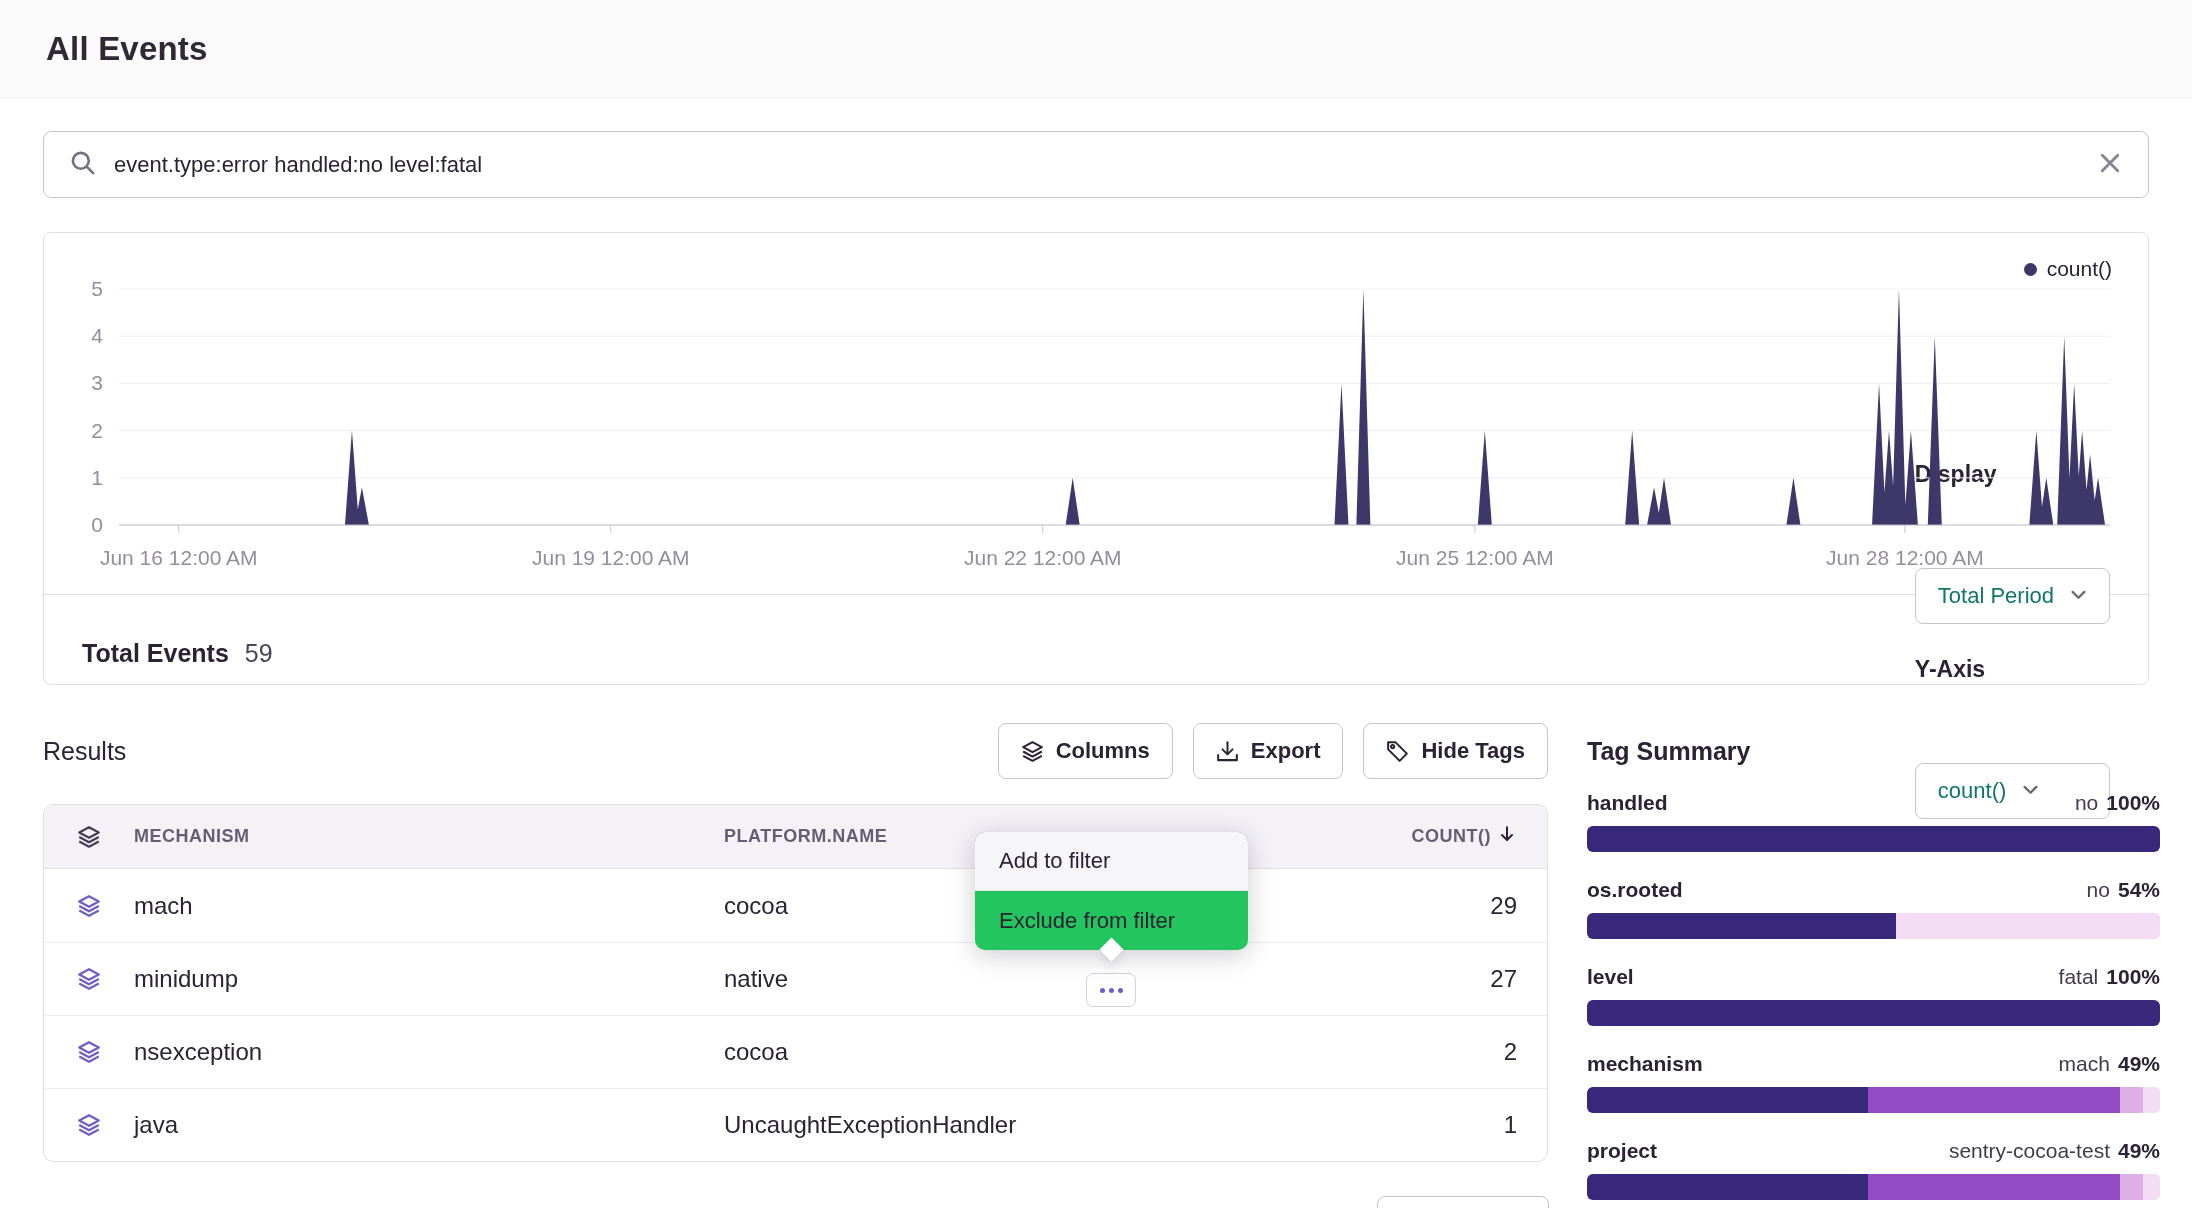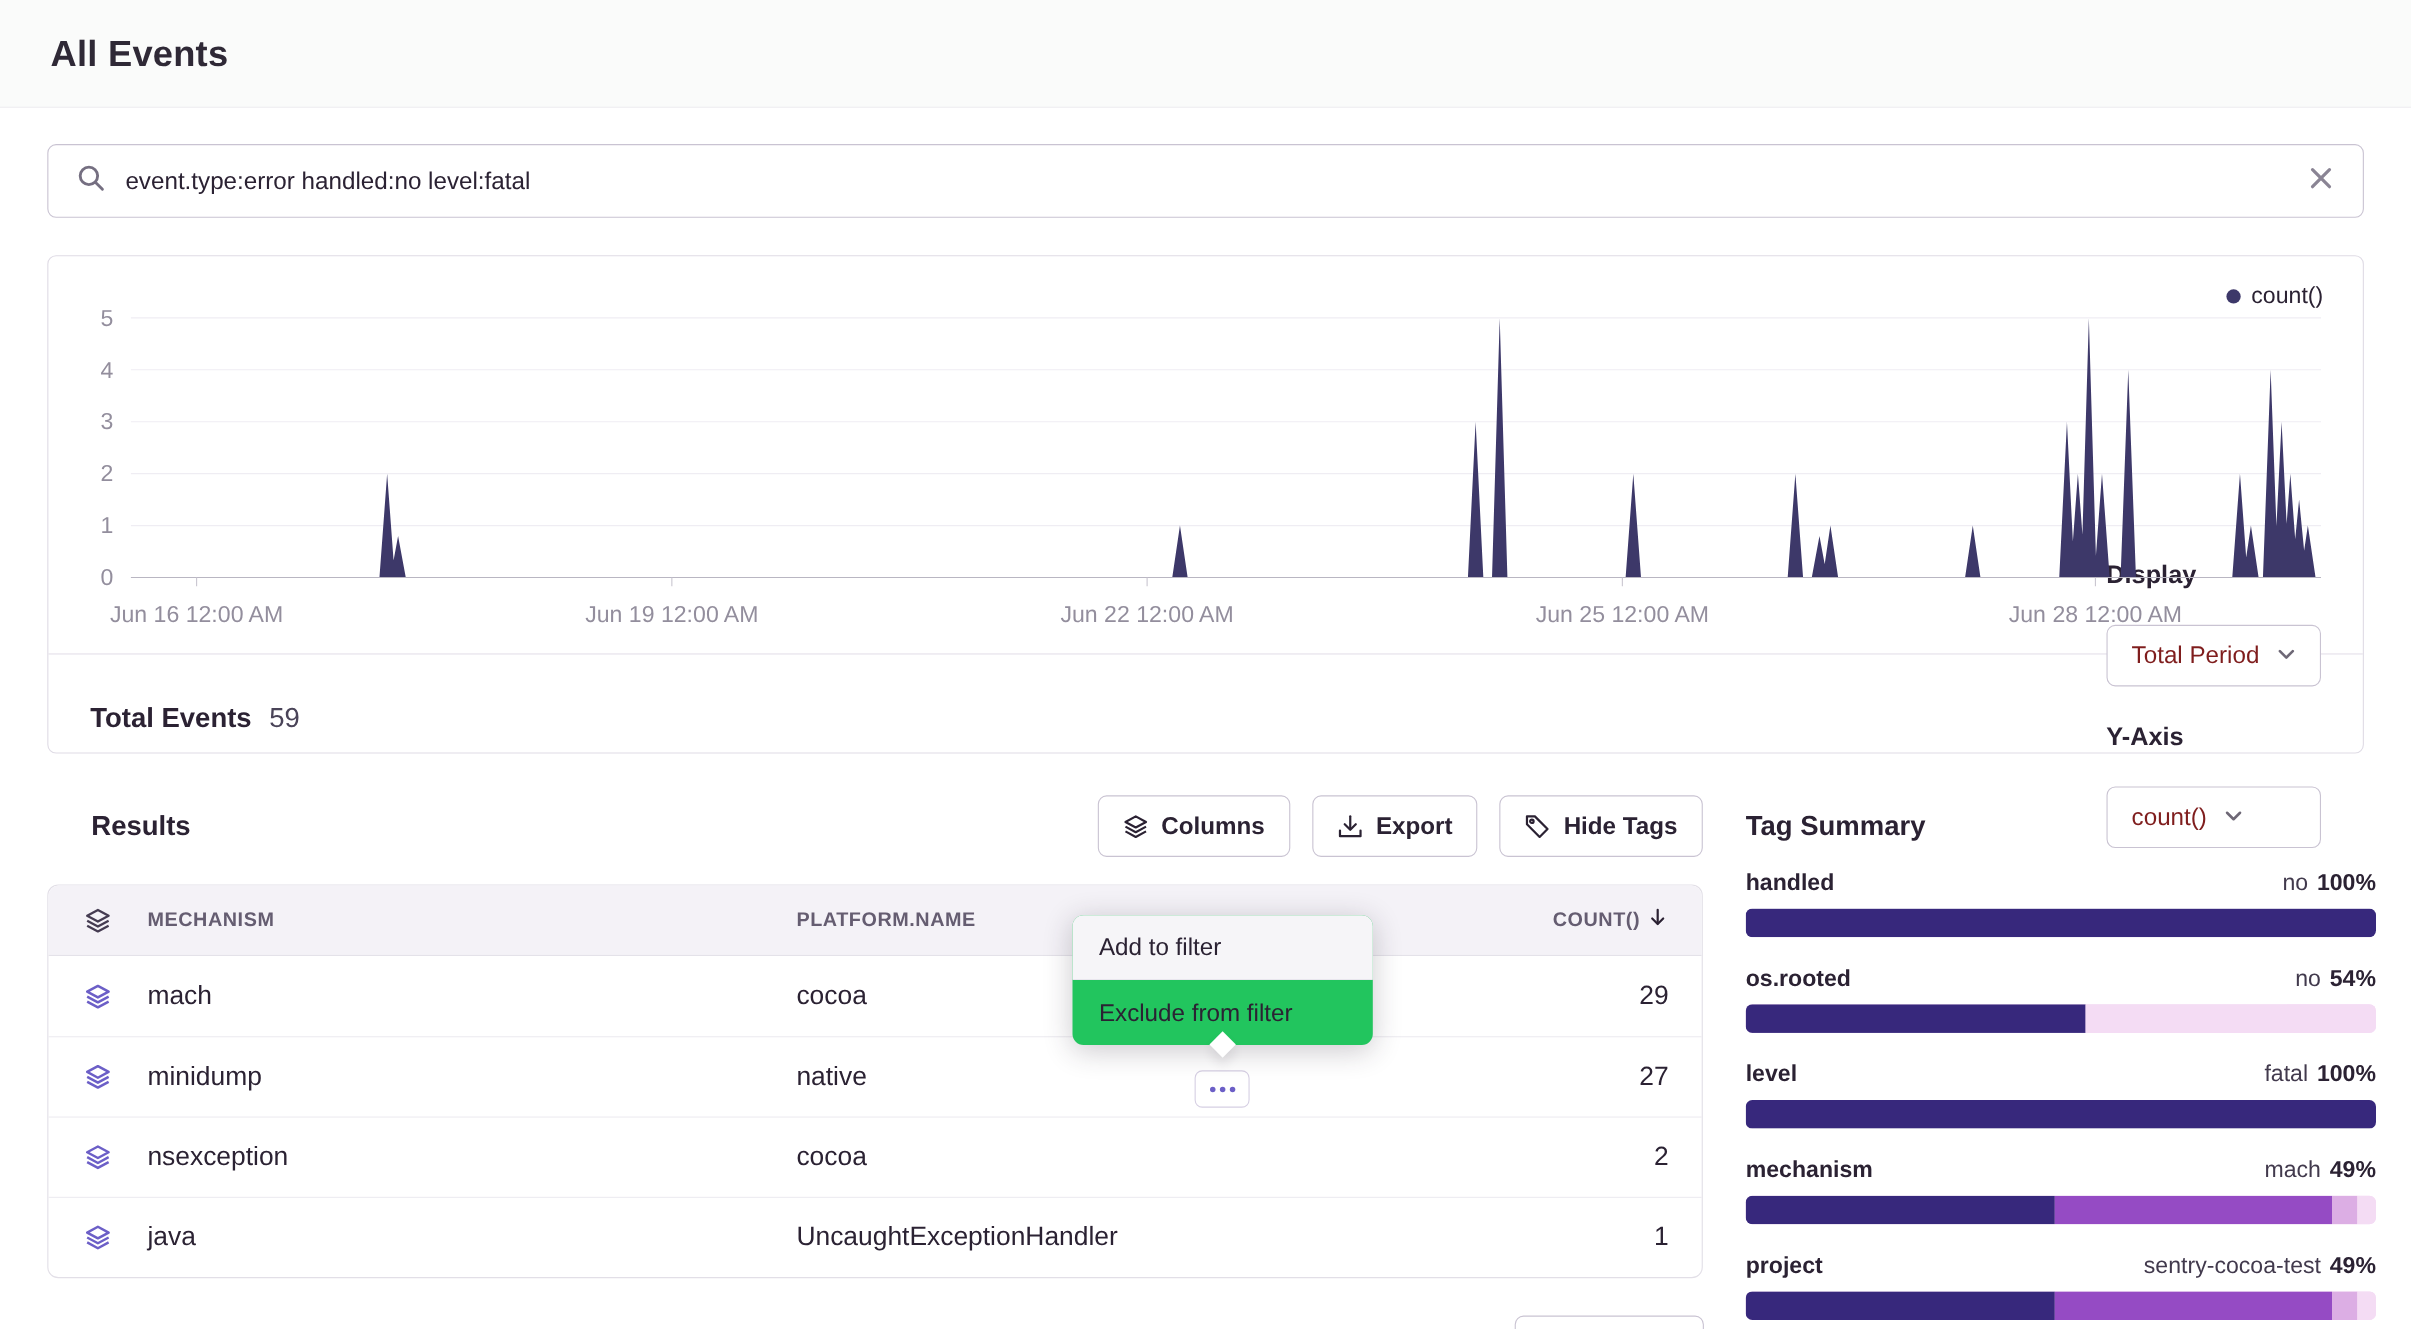--- a/index.html
+++ b/index.html
@@ -27,26 +27,26 @@
   .legend-dot { width:13px; height:13px; border-radius:50%; background:#3d3869; }
 
   .chart-footer { height:90px; border-top:1px solid #e4e0e9; display:flex;
     align-items:center; justify-content:space-between; padding:0 38px; }
   .total-wrap { display:flex; align-items:baseline; gap:16px; }
   .total-label { font-size:25px; font-weight:700; }
   .total-value { font-size:25px; color:#4a4458;margin-top:28px; }
   .footer-controls { display:flex; gap:32px;flex-direction:column; }
   .control-label { font-size:23px; font-weight:700; }
   .select-btn { height:56px; border:1px solid #c9c3d2; border-radius:8px; background:#fff;
-    display:flex; align-items:center; gap:16px; padding:0 22px; font-size:22px; color:#7f1d1d; cursor:pointer; }
+    display:flex; align-items:center; gap:16px; padding:0 22px; font-size:22px; color:#0f766e; cursor:pointer;margin-top:48px; }
 
   
   .results-row { position:absolute; left:43px; top:723px; width:1505px; height:56px;
     display:flex; align-items:center; justify-content:space-between; }
-  .section-heading { font-size:25px; font-weight:700;margin-left:40px; }
+  .section-heading { font-size:25px; font-weight:400; }
   .btn-group { display:flex; align-items:center; gap:20px; }
   .btn { height:56px; border:1px solid #c9c3d2; border-radius:8px; background:#fff;
     display:flex; align-items:center; gap:12px; padding:0 22px;
     font-size:22px; font-weight:700; color:#2b2233; cursor:pointer; }
   .btn svg { display:block; }
 
   
   .table { position:absolute; left:43px; top:804px; width:1505px;
     border:1px solid #e2dfe7; border-radius:10px; background:#fff; }
   .thead { display:grid; grid-template-columns:90px 590px 1fr 230px; height:64px;

